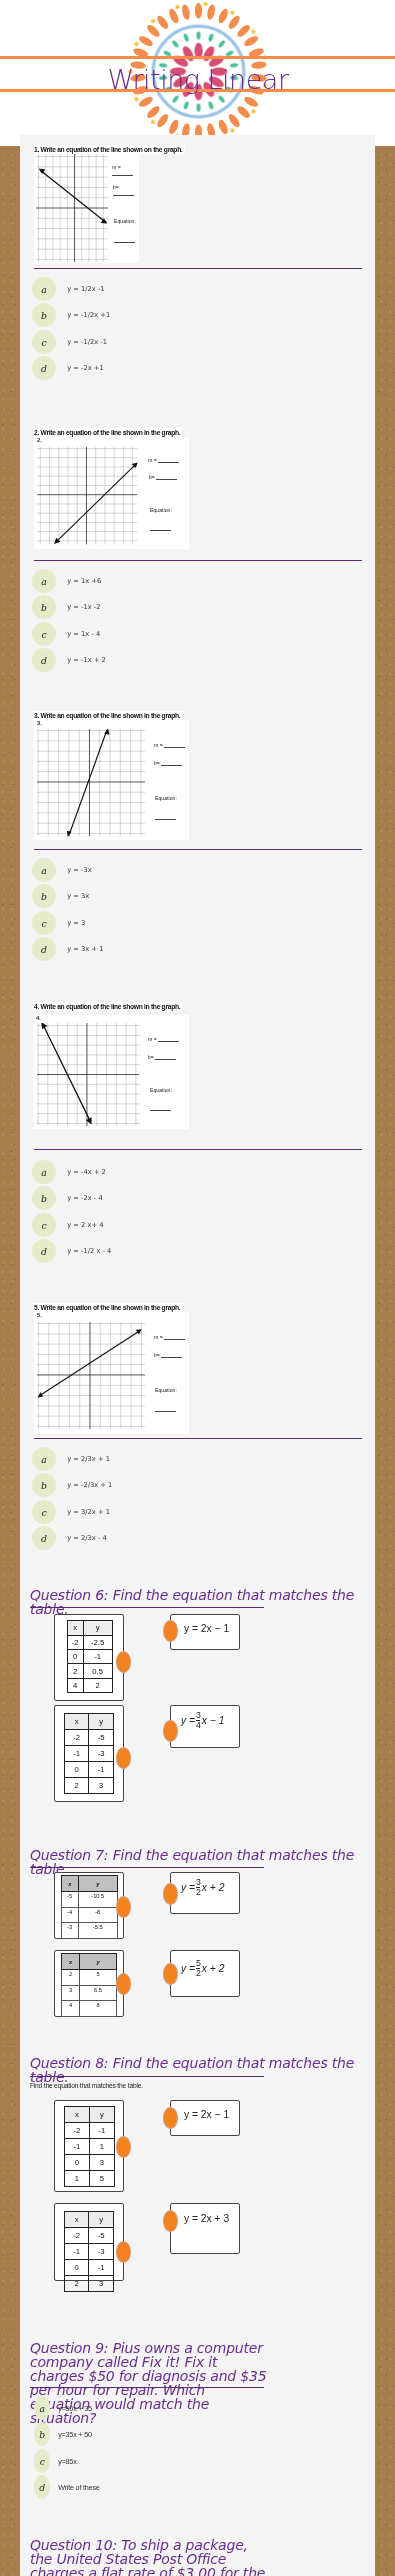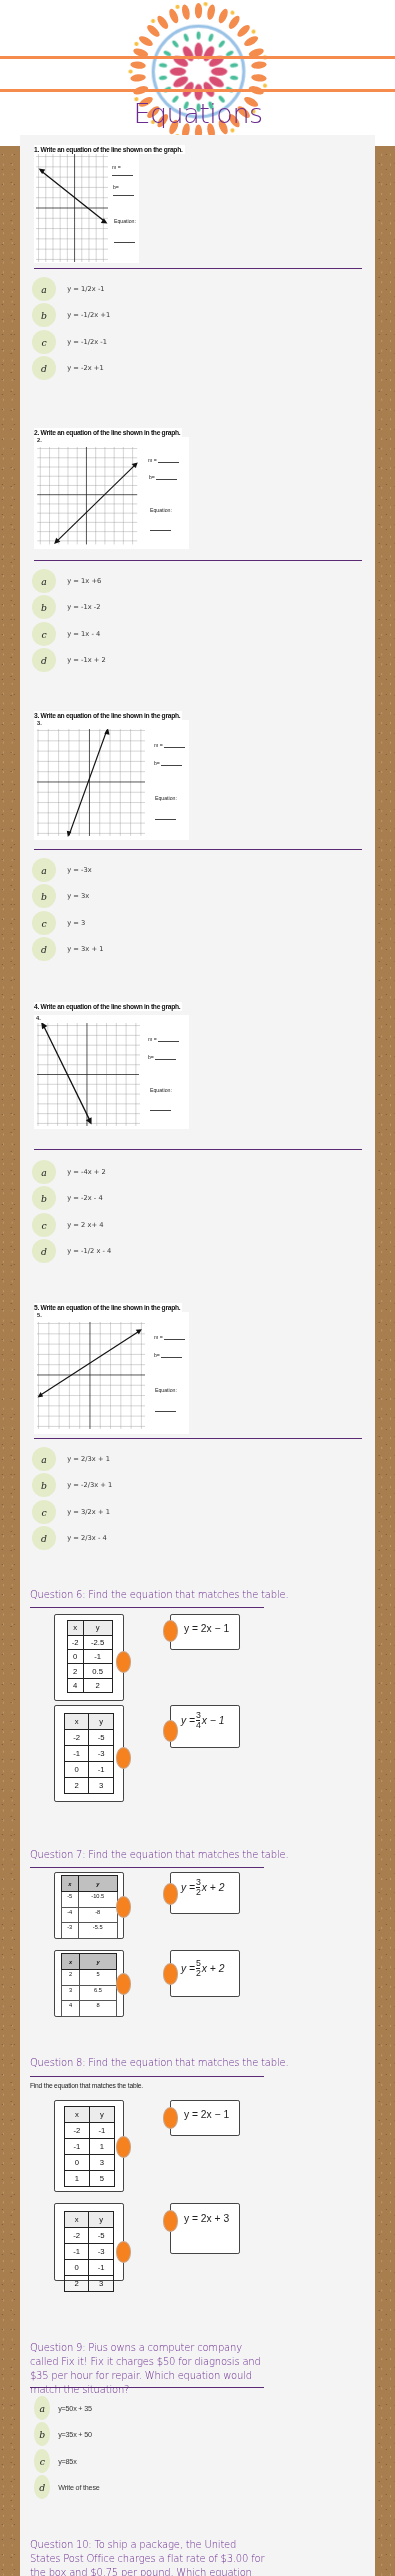--- a/index.html
+++ b/index.html
@@ -40,22 +40,22 @@
     position: absolute; left: 19.6px; top: 135px; width: 355px; height: 2957px;
     background: #f4f4f4;
   }
   .q { position: absolute; left: 14.4px; width: 330px; }
   .q-title-dark {
     font-family: "Liberation Sans", sans-serif; font-weight: bold;
     font-size: 6.7px; color: #111; letter-spacing: -0.3px;
     background: #fff; display: inline-block; padding: 1px 2.1px 1px 0;
   }
   .q-title-purple {
-    font-family: "DejaVu Sans", sans-serif; font-size: 10px; line-height: 14px;
-    color: #6a2d8f; font-weight: 300; letter-spacing: -0.2px;
+    font-family: "DejaVu Sans", sans-serif; font-size: 14px; line-height: 14px;
+    color: #6a2d8f; font-weight: 300; letter-spacing: -0.2px; font-style: italic;
   }
   .divider { height: 0.5px; background: #5a2a74; width: 328px; }
   .graph-box { background: #fff; position: relative; }
   .graph-label { position: absolute; font-size: 5.2px; color: #222; font-family: "Liberation Sans", sans-serif; }
   .answer-blank { display: inline-block; border-bottom: 0.5px solid #444; width: 20.6px; vertical-align: bottom; }
 
   .options { position: relative; }
   .opt {
     position: absolute; left: 12.4px; height: 24px; display: flex; align-items: center;
   }
@@ -180,21 +180,21 @@
           <ellipse cx="0" cy="-40" rx="8" ry="16" transform="rotate(210)"></ellipse>
         <ellipse cx="0" cy="-40" rx="8" ry="16" transform="rotate(240)"></ellipse>
           <ellipse cx="0" cy="-40" rx="8" ry="16" transform="rotate(270)"></ellipse>
         <ellipse cx="0" cy="-40" rx="8" ry="16" transform="rotate(300)"></ellipse>
           <ellipse cx="0" cy="-40" rx="8" ry="16" transform="rotate(330)"></ellipse>
       </g>
     </g>
   </svg>
   <div class="stripe top"></div>
   <div class="stripe bot"></div>
-  <div class="title l2">Equations</div>
+  <div class="title l1">Writing Linear</div>
 </div>
 
 <div class="card">
 
   <div class="q" style="top:10.3px;">
     <div class="q-title-dark">1. Write an equation of the line shown on the graph.</div>
     <div class="graph-box" style="width:105px;height:109px;margin-top:0;">
       <svg width="72" height="108" viewBox="0 0 140 210" style="position:absolute;left:2.1px;top:0;">
         <g stroke="#999" stroke-width="0.8">
           <line x1="0" y1="5" x2="140" y2="5"></line>

